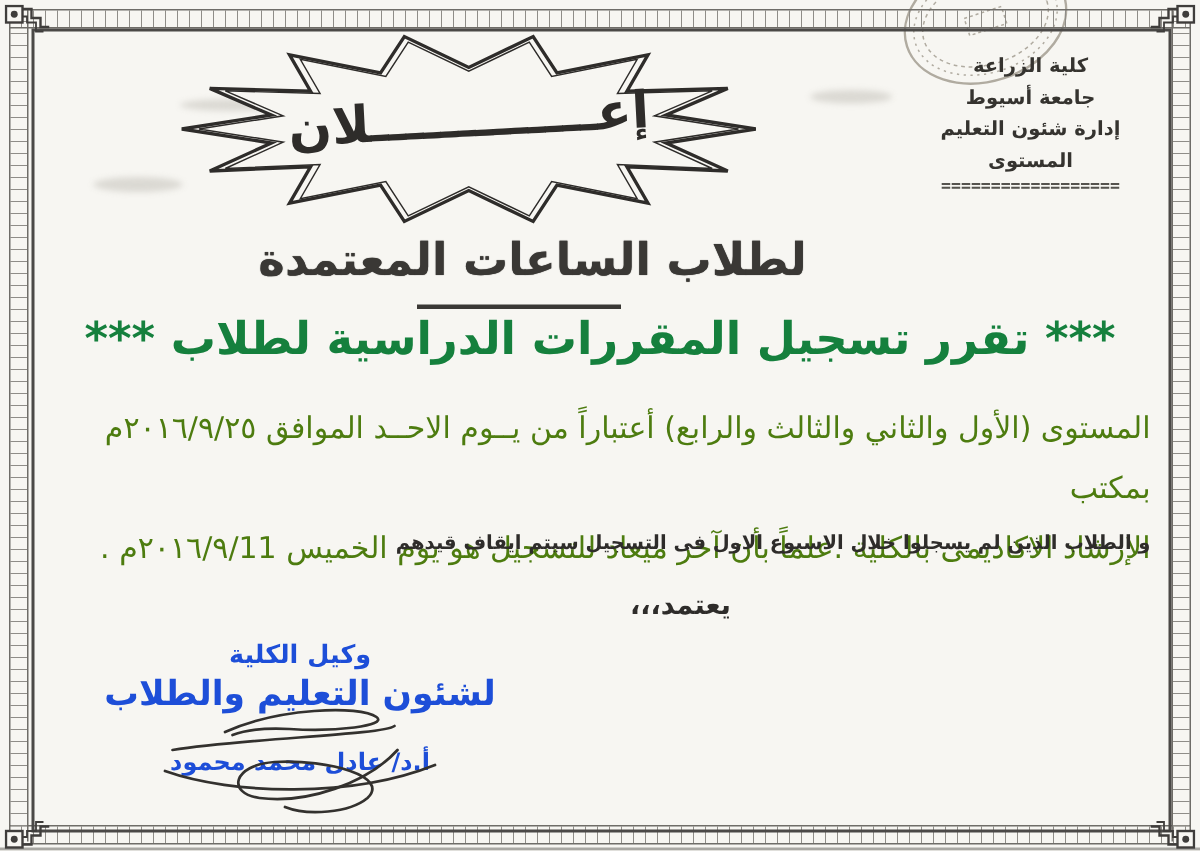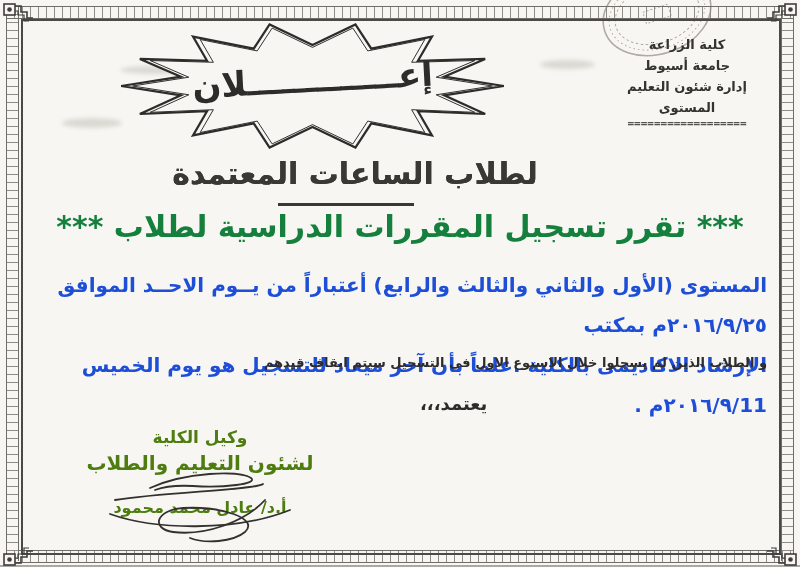--- a/index.html
+++ b/index.html
@@ -75,40 +75,40 @@
   .title2{
     position:absolute;top:209px;left:0;width:100%;
     direction:rtl;text-align:center;
     font-size:30px;font-weight:bold;color:#15803d;
   }
 
   
   .body-text{
     position:absolute;top:265px;left:33px;right:33px;
     direction:rtl;text-align:right;
-    font-size:20px;font-weight:bold;line-height:40px;color:#1d4ed8;
+    font-size:20px;font-weight:normal;line-height:40px;color:#4d7c0f;
   }
   .note-row{
     position:absolute;top:355px;left:33px;right:33px;
     direction:rtl;display:flex;align-items:baseline;gap:18px;
     color:#2e2c2a;
   }
   .note-label{font-size:21px;font-weight:bold;border-bottom:2.5px solid #2e2c2a;padding-bottom:1px;}
   .note-text{font-size:13px;font-weight:bold;}
   .note-row2{position:absolute;top:393px;left:33px;right:33px;height:30px;direction:rtl;}
   .note-text2{position:absolute;right:86px;font-size:19px;font-weight:bold;}
   .approved{position:absolute;left:387px;font-size:18px;font-weight:bold;letter-spacing:.5px;}
 
   
   .sig-block{
     position:absolute;left:55px;top:424px;width:290px;
-    direction:rtl;text-align:center;font-weight:bold;color:#4d7c0f;
+    direction:rtl;text-align:center;font-weight:bold;color:#1d4ed8;
   }
   .sig-line1{font-size:17px;line-height:26px;}
-  .sig-line2{font-size:20px;line-height:26px;}
+  .sig-line2{font-size:23px;line-height:26px;}
   .sig-name{font-size:16px;margin-top:22px;}
   .sig-scribble{position:absolute;left:0px;top:46px;width:290px;height:80px;pointer-events:none;}
 
   .smudge{position:absolute;background:#b9b6ae;filter:blur(2px);opacity:.45;border-radius:50%;}
 </style>
 </head>
 <body>
 
 <div class="page">
 

